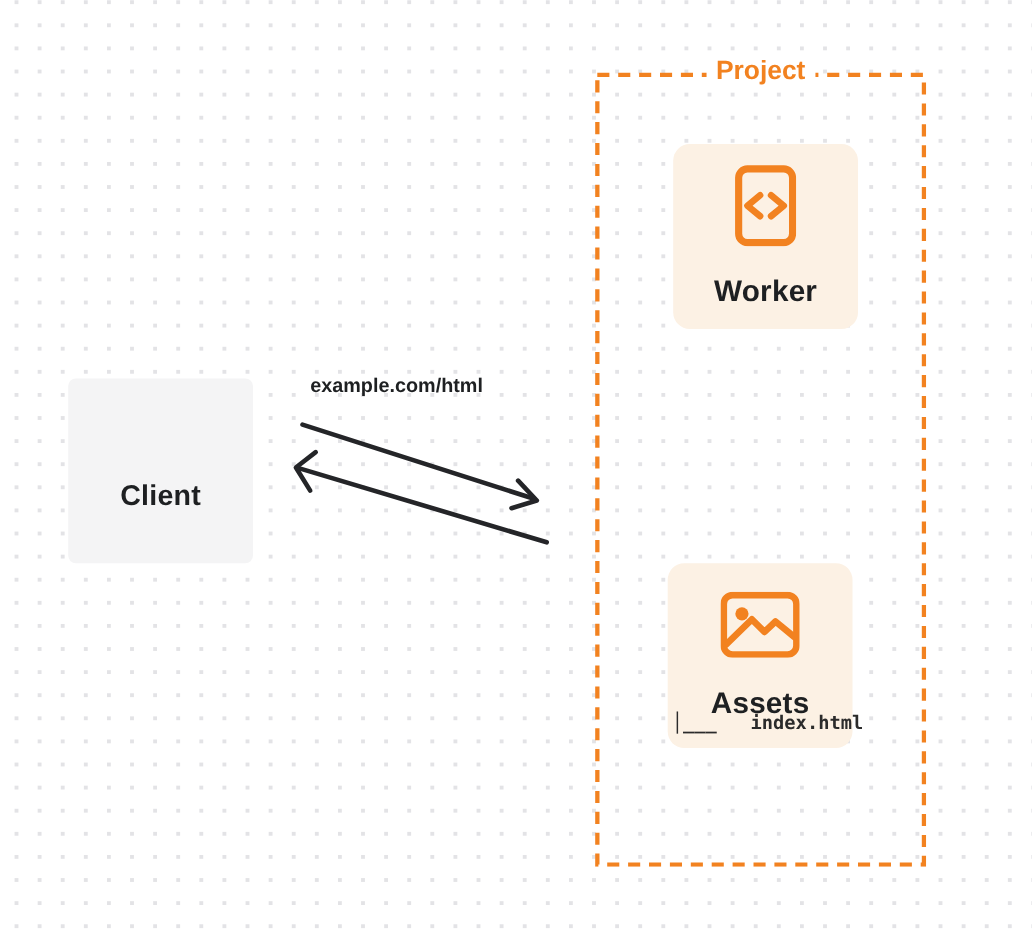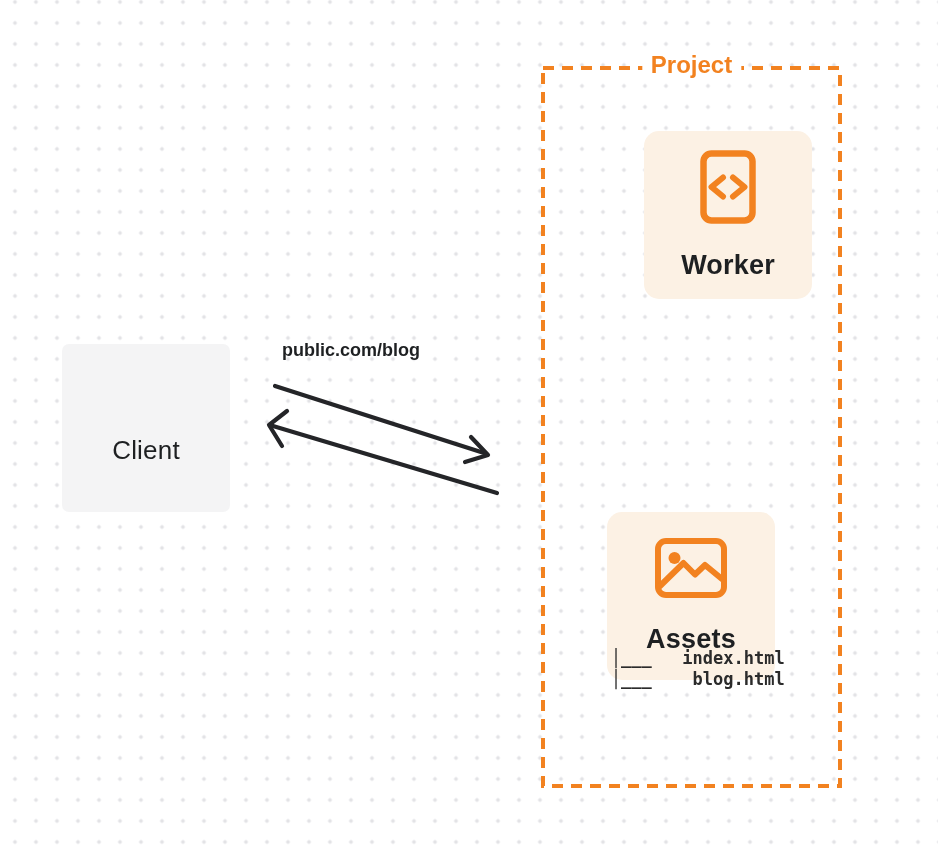--- a/index.html
+++ b/index.html
@@ -23,21 +23,21 @@
     background-position:4.5px 12.5px;
     font-family:"Liberation Sans", sans-serif;
   }
   
   .client-box{
     position:absolute;left:62px;top:344px;width:168px;height:168px;
     background:var(--client_bg);border-radius:7px;
     display:flex;align-items:center;justify-content:center;
   }
   .client-box .label{
-    font-size:26px;font-weight:normal;color:var(--text_dark);letter-spacing:.2px;margin-top:44px;
+    font-size:26px;font-weight:bold;color:var(--text_dark);letter-spacing:.2px;margin-top:44px;
   }
   
   .request-label{
     position:absolute;left:282px;top:340px;
     font-size:18px;font-weight:bold;color:var(--text_dark);
     white-space:nowrap;
   }
   
   svg.arrows{position:absolute;left:0;top:0;width:938px;height:860px;pointer-events:none;}
   .arrow-line{stroke:var(--arrow);stroke-width:4.2;stroke-linecap:round;fill:none;}
@@ -56,21 +56,21 @@
     font-size:24px;font-weight:bold;color:var(--accent);
     white-space:nowrap;
   }
   
   .card{
     position:absolute;width:168px;height:168px;
     background:var(--card_bg);border-radius:15px;
     display:flex;flex-direction:column;align-items:center;justify-content:center;
     gap:26px;
   }
-  .card-worker{left:71px;top:65px;margin-left:32px;}
+  .card-worker{left:71px;top:65px;}
   .card-assets{left:66px;top:409px;margin-top:37px;}
   .card .card-label{
     font-size:27px;font-weight:bold;color:var(--text_dark);letter-spacing:.2px;
   }
   .icon-stroke{stroke:var(--accent);fill:none;stroke-linecap:round;stroke-linejoin:round;}
   .icon-fill{fill:var(--accent);}
   
   .file-tree{
     position:absolute;left:39px;top:582px;
     font-family:"DejaVu Sans Mono", monospace;
@@ -81,21 +81,21 @@
 </style>
 </head>
 <body>
 
 <div id="canvas">
 
   <div class="client-box">
     <span class="label">Client</span>
   </div>
 
-  <div class="request-label">public.com/blog</div>
+  <div class="request-label">example.com/html</div>
 
   <svg class="arrows" viewBox="0 0 938 860">
     <g>
       <line class="arrow-line" x1="275" y1="386" x2="484" y2="453"></line>
       <path class="arrow-head" d="M 471 437 L 488 455 L 465 462"></path>
     </g>
     <g>
       <line class="arrow-line" x1="497" y1="493" x2="273" y2="426"></line>
       <path class="arrow-head" d="M 287 411 L 269 425 L 282 446"></path>
     </g>
@@ -120,17 +120,16 @@
       <svg width="72" height="60" viewBox="0 0 72 60">
         <rect class="icon-stroke" x="3" y="3" width="66" height="54" rx="8" stroke-width="6"></rect>
         <circle class="icon-fill" cx="19.5" cy="20" r="6"></circle>
         <polyline class="icon-stroke" points="5,48 28.5,25 40,36.5 50,27 67,41" stroke-width="6"></polyline>
       </svg>
       <span class="card-label">Assets</span>
     </div>
 
     <div class="file-tree">
       <div class="tree-line">   │___   index.html</div>
-      <div class="tree-line">   │___    blog.html</div>
     </div>
   </div>
 
 </div>
 
 </body></html>

